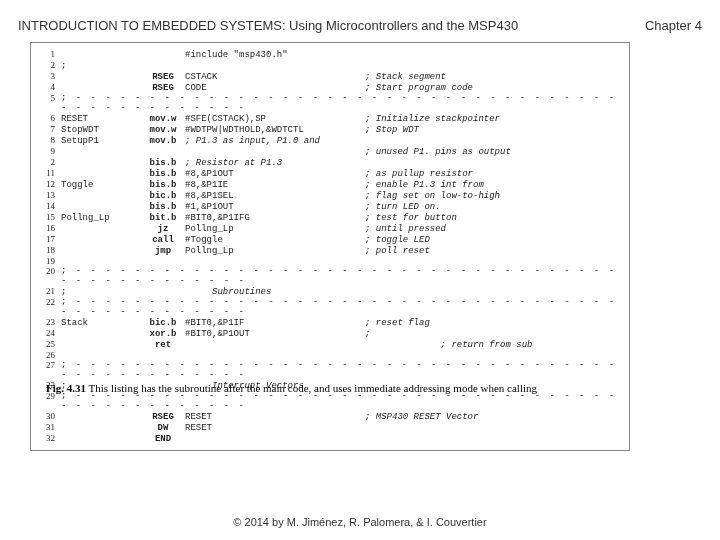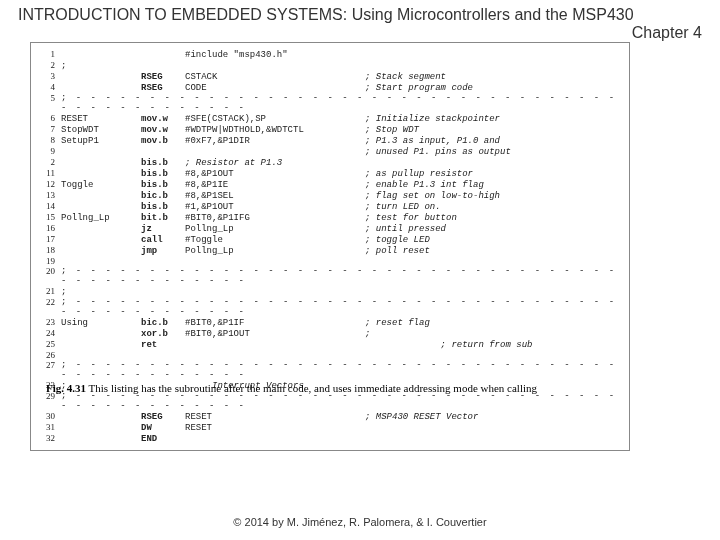--- a/index.html
+++ b/index.html
@@ -7,24 +7,24 @@
     padding: 0;
     width: 720px;
     height: 540px;
     background: #fff;
     font-family: Verdana, Arial, sans-serif;
     position: relative;
     overflow: hidden;
   }
   .header {
     position: absolute;
-    top: 6px;
+    top: 18px;
     left: 18px;
     right: 18px;
-    font-size: 16px;
+    font-size: 13px;
     color: #333;
   }
   .header .title { float: left; }
   .header .chapter { float: right; }
   .listing-box {
     position: absolute;
     top: 42px;
     left: 30px;
     width: 590px;
     border: 1px solid #888;
@@ -43,21 +43,21 @@
   .ln {
     width: 22px;
     text-align: right;
     padding-right: 6px;
     font-family: "Times New Roman", serif;
     font-size: 9px;
     color: #222;
     flex-shrink: 0;
   }
   .c-label { width: 80px; display: inline-block; }
-  .c-op    { width: 44px; display: inline-block; font-weight: bold; }
+  .c-op    { width: 44px; display: inline-block; font-weight: bold; text-align: center; }
   .c-arg   { width: 180px; display: inline-block; }
   .c-cmt   { font-style: italic; }
   .dash-row {
     font-family: "Courier New", monospace;
     font-size: 9px;
     line-height: 10px;
     color: #222;
     display: flex;
   }
   .dash-row .dashes { letter-spacing: 2px; }
@@ -93,42 +93,42 @@
     <div class="row"><span class="ln">1</span><span class="c-label"></span><span class="c-op"></span><span class="c-arg">#include "msp430.h"</span><span class="c-cmt"></span></div>
     <div class="row"><span class="ln">2</span><span class="c-label">;</span><span class="c-op"></span><span class="c-arg"></span><span class="c-cmt"></span></div>
     <div class="row"><span class="ln">3</span><span class="c-label"></span><span class="c-op">RSEG</span><span class="c-arg">CSTACK</span><span class="c-cmt">; Stack segment</span></div>
     <div class="row"><span class="ln">4</span><span class="c-label"></span><span class="c-op">RSEG</span><span class="c-arg">CODE</span><span class="c-cmt">; Start program code</span></div>
     <div class="dash-row">
       <span class="ln">5</span>
       <span class="dashes">; - - - - - - - - - - - - - - - - - - - - - - - - - - - - - - - - - - - - - - - - - - - - - - - - - - </span>
     </div>
     <div class="row"><span class="ln">6</span><span class="c-label">RESET</span><span class="c-op">mov.w</span><span class="c-arg">#SFE(CSTACK),SP</span><span class="c-cmt">; Initialize stackpointer</span></div>
     <div class="row"><span class="ln">7</span><span class="c-label">StopWDT</span><span class="c-op">mov.w</span><span class="c-arg">#WDTPW|WDTHOLD,&amp;WDTCTL</span><span class="c-cmt">; Stop WDT</span></div>
-    <div class="row"><span class="ln">8</span><span class="c-label">SetupP1</span><span class="c-op">mov.b</span><span class="c-arg">#0xF7,&amp;P1DIR</span><span class="c-cmt">; P1.3 as input, P1.0 and</span></div>
+    <div class="row"><span class="ln">8</span><span class="c-label">SetupP1</span><span class="c-op">mov.b</span><span class="c-cmt">; P1.3 as input, P1.0 and</span></div>
     <div class="row"><span class="ln">9</span><span class="c-label"></span><span class="c-op"></span><span class="c-arg"></span><span class="c-cmt">; unused P1. pins as output</span></div>
     <div class="row"><span class="ln">2</span><span class="c-label"></span><span class="c-op">bis.b</span><span class="c-cmt">; Resistor at P1.3</span></div>
     <div class="row"><span class="ln">11</span><span class="c-label"></span><span class="c-op">bis.b</span><span class="c-arg">#8,&amp;P1OUT</span><span class="c-cmt">; as pullup resistor</span></div>
-    <div class="row"><span class="ln">12</span><span class="c-label">Toggle</span><span class="c-op">bis.b</span><span class="c-arg">#8,&amp;P1IE</span><span class="c-cmt">; enable P1.3 int flag</span></div>
+    <div class="row"><span class="ln">12</span><span class="c-label">Toggle</span><span class="c-op">bis.b</span><span class="c-arg">#8,&amp;P1IE</span><span class="c-cmt">; enable P1.3 int from</span></div>
     <div class="row"><span class="ln">13</span><span class="c-label"></span><span class="c-op">bic.b</span><span class="c-arg">#8,&amp;P1SEL</span><span class="c-cmt">; flag set on low-to-high</span></div>
     <div class="row"><span class="ln">14</span><span class="c-label"></span><span class="c-op">bis.b</span><span class="c-arg">#1,&amp;P1OUT</span><span class="c-cmt">; turn LED on.</span></div>
     <div class="row"><span class="ln">15</span><span class="c-label">Pollng_Lp</span><span class="c-op">bit.b</span><span class="c-arg">#BIT0,&amp;P1IFG</span><span class="c-cmt">; test for button</span></div>
     <div class="row"><span class="ln">16</span><span class="c-label"></span><span class="c-op">jz</span><span class="c-arg">Pollng_Lp</span><span class="c-cmt">; until pressed</span></div>
     <div class="row"><span class="ln">17</span><span class="c-label"></span><span class="c-op">call</span><span class="c-arg">#Toggle</span><span class="c-cmt">; toggle LED</span></div>
     <div class="row"><span class="ln">18</span><span class="c-label"></span><span class="c-op">jmp</span><span class="c-arg">Pollng_Lp</span><span class="c-cmt">; poll reset</span></div>
     <div class="row"><span class="ln">19</span><span class="c-label"></span><span class="c-op"></span><span class="c-arg"></span><span class="c-cmt"></span></div>
     <div class="dash-row">
       <span class="ln">20</span>
       <span class="dashes">; - - - - - - - - - - - - - - - - - - - - - - - - - - - - - - - - - - - - - - - - - - - - - - - - - - </span>
     </div>
-    <div class="row"><span class="ln">21</span><span class="c-label">;</span><span class="c-op"></span><span class="c-cmt"></span></div>
+    <div class="row"><span class="ln">21</span><span class="c-label">;</span><span class="c-op"></span><span class="c-arg" style="font-style: italic;">     Subroutines</span><span class="c-cmt"></span></div>
     <div class="dash-row">
       <span class="ln">22</span>
       <span class="dashes">; - - - - - - - - - - - - - - - - - - - - - - - - - - - - - - - - - - - - - - - - - - - - - - - - - - </span>
     </div>
-    <div class="row"><span class="ln">23</span><span class="c-label">Using</span><span class="c-op">bic.b</span><span class="c-arg">#BIT0,&amp;P1IF</span><span class="c-cmt">; reset flag</span></div>
+    <div class="row"><span class="ln">23</span><span class="c-label">Stack</span><span class="c-op">bic.b</span><span class="c-arg">#BIT0,&amp;P1IF</span><span class="c-cmt">; reset flag</span></div>
     <div class="row"><span class="ln">24</span><span class="c-label"></span><span class="c-op">xor.b</span><span class="c-arg">#BIT0,&amp;P1OUT</span><span class="c-cmt">;</span></div>
     <div class="row"><span class="ln">25</span><span class="c-label"></span><span class="c-op">ret</span><span class="c-arg"></span><span class="c-cmt">              ; return from sub</span></div>
     <div class="row"><span class="ln">26</span><span class="c-label"></span><span class="c-op"></span><span class="c-arg"></span><span class="c-cmt"></span></div>
     <div class="dash-row">
       <span class="ln">27</span>
       <span class="dashes">; - - - - - - - - - - - - - - - - - - - - - - - - - - - - - - - - - - - - - - - - - - - - - - - - - - </span>
     </div>
     <div class="row"><span class="ln">23</span><span class="c-label">;</span><span class="c-op"></span><span class="c-arg" style="font-style: italic;">     Interrupt Vectors</span><span class="c-cmt"></span></div>
     <div class="dash-row">
       <span class="ln">29</span>

